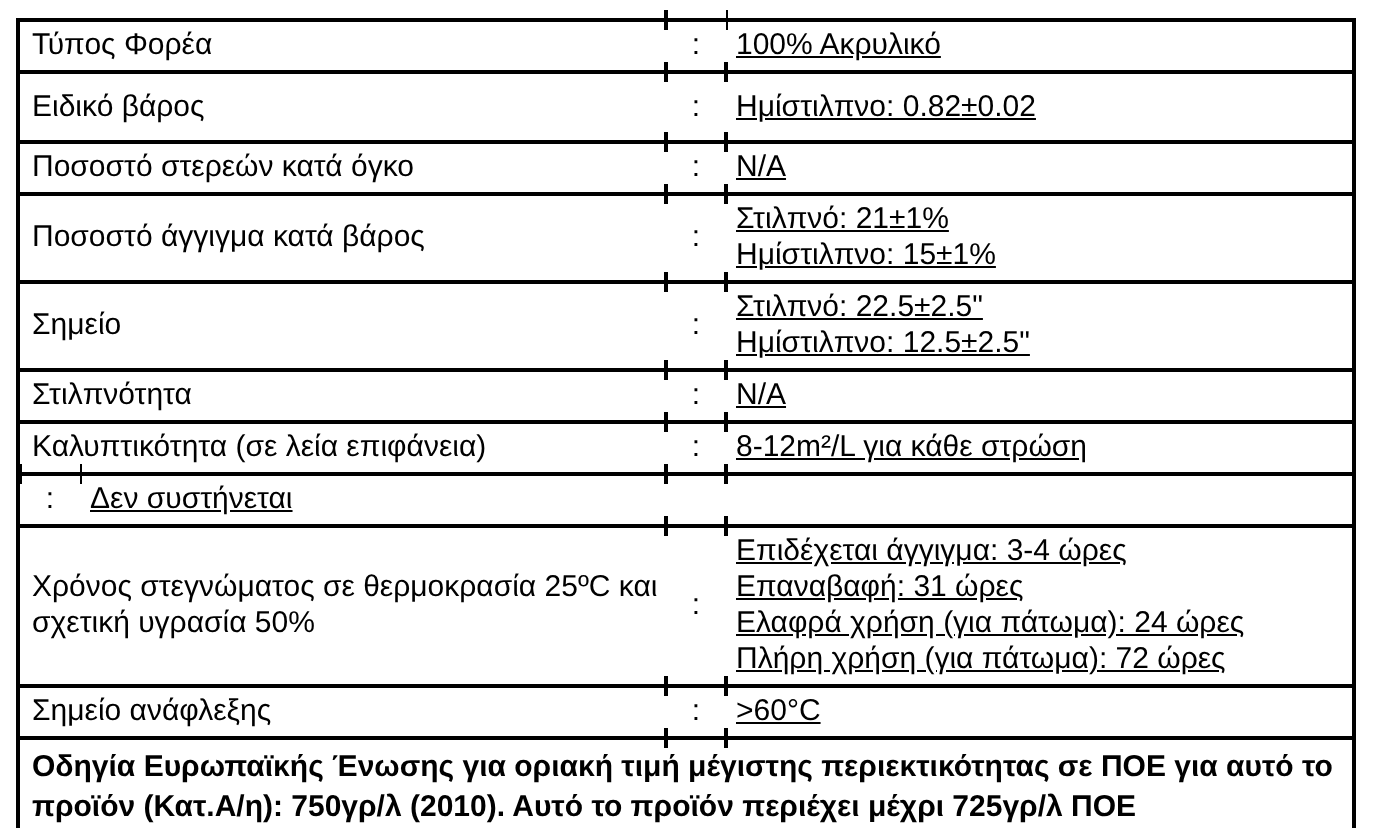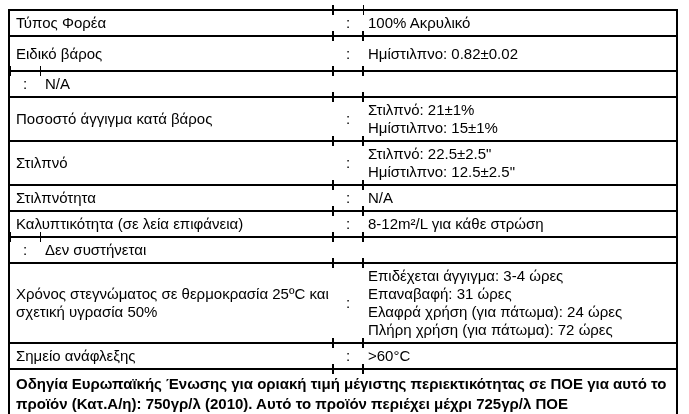--- a/index.html
+++ b/index.html
@@ -45,21 +45,21 @@
     flex-shrink: 0;
     align-self: stretch;
     display: flex;
     align-items: center;
     justify-content: center;
   }
   .cell.value {
     flex: 1;
     padding: 3px 4px 3px 5px;
   }
-  .value-line { font-size: 15px; line-height: 18px; }
+  .value-line { font-size: 15px; line-height: 18px; text-decoration: underline; }
   
   .cell.colon::before, .cell.colon::after {
     content: "";
     position: absolute;
     top: -6px;
     width: 1.5px;
     height: 10px;
     background: #000000;
   }
   .cell.colon::before { left: -1px; }
@@ -100,37 +100,38 @@
 
   <div class="row lines-2">
     <div class="cell label">Ειδικό βάρος</div>
     <div class="cell colon">:</div>
     <div class="cell value">
             <div class="value-line">Ημίστιλπνο: 0.82±0.02</div>
           </div>
   </div>
 
   <div class="row lines-1">
+    <div class="cell label">Ποσοστό στερεών κατά όγκο</div>
     <div class="cell colon">:</div>
     <div class="cell value">
             <div class="value-line">N/A</div>
           </div>
   </div>
 
   <div class="row lines-2">
     <div class="cell label">Ποσοστό άγγιγμα κατά βάρος</div>
     <div class="cell colon">:</div>
     <div class="cell value">
             <div class="value-line">Στιλπνό: 21±1%</div>
             <div class="value-line">Ημίστιλπνο: 15±1%</div>
           </div>
   </div>
 
   <div class="row lines-2">
-    <div class="cell label">Στιλπνό</div>
+    <div class="cell label">Σημείο</div>
     <div class="cell colon">:</div>
     <div class="cell value">
             <div class="value-line">Στιλπνό: 22.5±2.5"</div>
             <div class="value-line">Ημίστιλπνο: 12.5±2.5"</div>
           </div>
   </div>
 
   <div class="row lines-1">
     <div class="cell label">Στιλπνότητα</div>
     <div class="cell colon">:</div>

